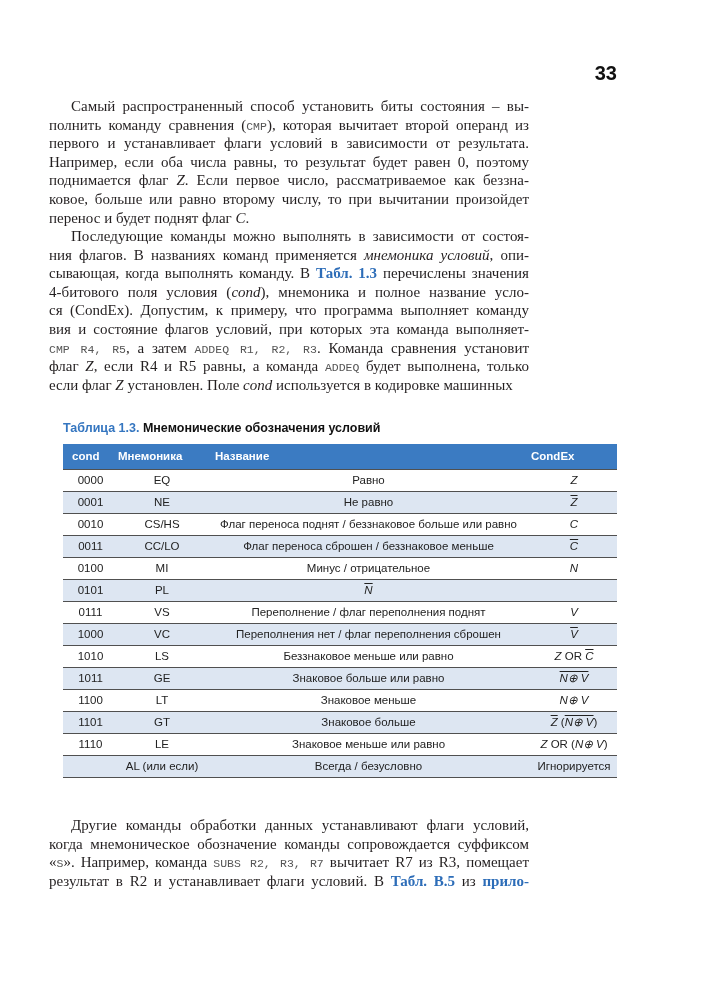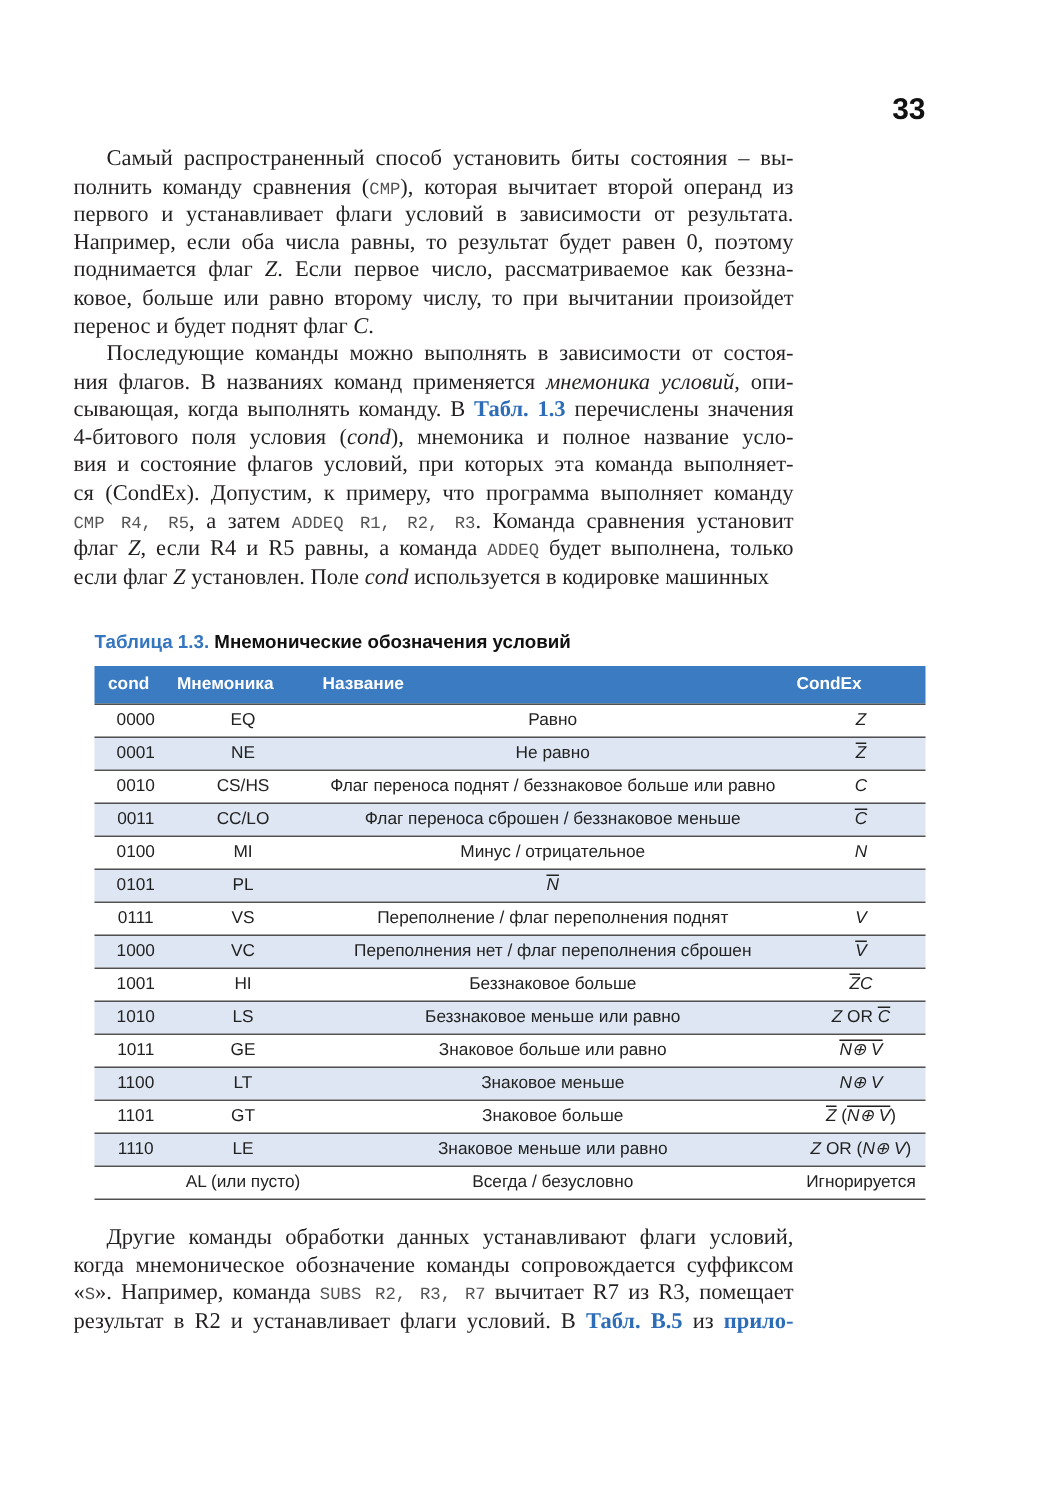--- a/index.html
+++ b/index.html
@@ -146,22 +146,22 @@
       <div class="line"><span>ковое, больше или равно второму числу, то при вычитании произойдет</span></div>
       <div class="line"><span>перенос и будет поднят флаг </span><span class="i">C</span><span>.</span></div>
     </div>
 
   <div class="para ends" id="p2">
 
   <div class="line"><span>Последующие команды можно выполнять в зависимости от состоя-</span></div>
       <div class="line"><span>ния флагов. В названиях команд применяется </span><span class="i">мнемоника условий</span><span>, опи-</span></div>
       <div class="line"><span>сывающая, когда выполнять команду. В </span><span class="link">Табл. 1.3</span><span> перечислены значения</span></div>
       <div class="line"><span>4-битового поля условия (</span><span class="i">cond</span><span>), мнемоника и полное название усло-</span></div>
+      <div class="line"><span>ся (CondEx). Допустим, к примеру, что программа выполняет команду</span></div>
       <div class="line"><span>вия и состояние флагов условий, при которых эта команда выполняет-</span></div>
-      <div class="line"><span>ся (CondEx). Допустим, к примеру, что программа выполняет команду</span></div>
       <div class="line"><span class="code">CMP R4, R5</span><span>, а затем </span><span class="code">ADDEQ R1, R2, R3</span><span>. Команда сравнения установит</span></div>
       <div class="line"><span>флаг </span><span class="i">Z</span><span>, если R4 и R5 равны, а команда </span><span class="code">ADDEQ</span><span> будет выполнена, только</span></div>
       <div class="line"><span>если флаг </span><span class="i">Z</span><span> установлен. Поле </span><span class="i">cond</span><span> используется в кодировке машинных</span></div>
     </div>
 
   <div class="caption">
     <span class="cap-label">Таблица 1.3.</span><span> Мнемонические обозначения условий</span>
   </div>
 
   <div class="tbl">
@@ -221,26 +221,20 @@
           <div class="cell condex"><span class="i">V</span></div>
         </div>
 
         <div class="trow">
           <div class="cell">1000</div>
           <div class="cell">VC</div>
           <div class="cell">Переполнения нет / флаг переполнения сброшен</div>
           <div class="cell condex"><span class="i o">V</span></div>
         </div>
 
-        <div class="trow">
-          <div class="cell">1001</div>
-          <div class="cell">HI</div>
-          <div class="cell">Беззнаковое больше</div>
-          <div class="cell condex"><span class="i o">Z</span><span class="i">C</span></div>
-        </div>
 
         <div class="trow">
           <div class="cell">1010</div>
           <div class="cell">LS</div>
           <div class="cell">Беззнаковое меньше или равно</div>
           <div class="cell condex"><span class="i">Z</span><span> OR </span><span class="i o">C</span></div>
         </div>
 
         <div class="trow">
           <div class="cell">1011</div>
@@ -265,21 +259,21 @@
 
         <div class="trow">
           <div class="cell">1110</div>
           <div class="cell">LE</div>
           <div class="cell">Знаковое меньше или равно</div>
           <div class="cell condex"><span class="i">Z</span><span> OR (</span><span class="i">N⊕ V</span><span>)</span></div>
         </div>
 
         <div class="trow">
           <div class="cell"></div>
-          <div class="cell">AL (или пусто)</div>
+          <div class="cell">AL (или если)</div>
           <div class="cell">Всегда / безусловно</div>
           <div class="cell condex"><span>Игнорируется</span></div>
         </div>
       </div>
   </div>
 
   <div class="para" id="p3">
 
   <div class="line"><span>Другие команды обработки данных устанавливают флаги условий,</span></div>
       <div class="line"><span>когда мнемоническое обозначение команды сопровождается суффиксом</span></div>

